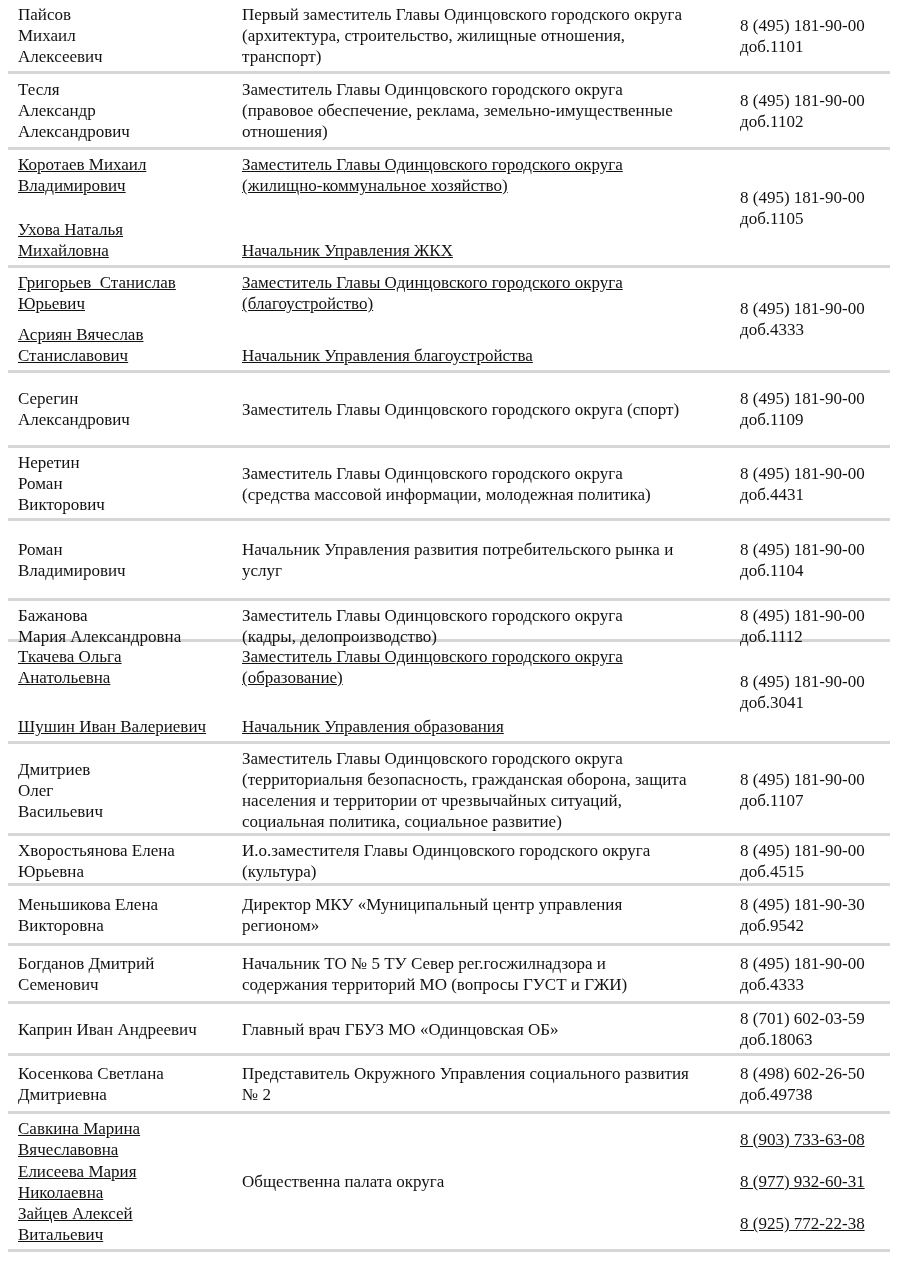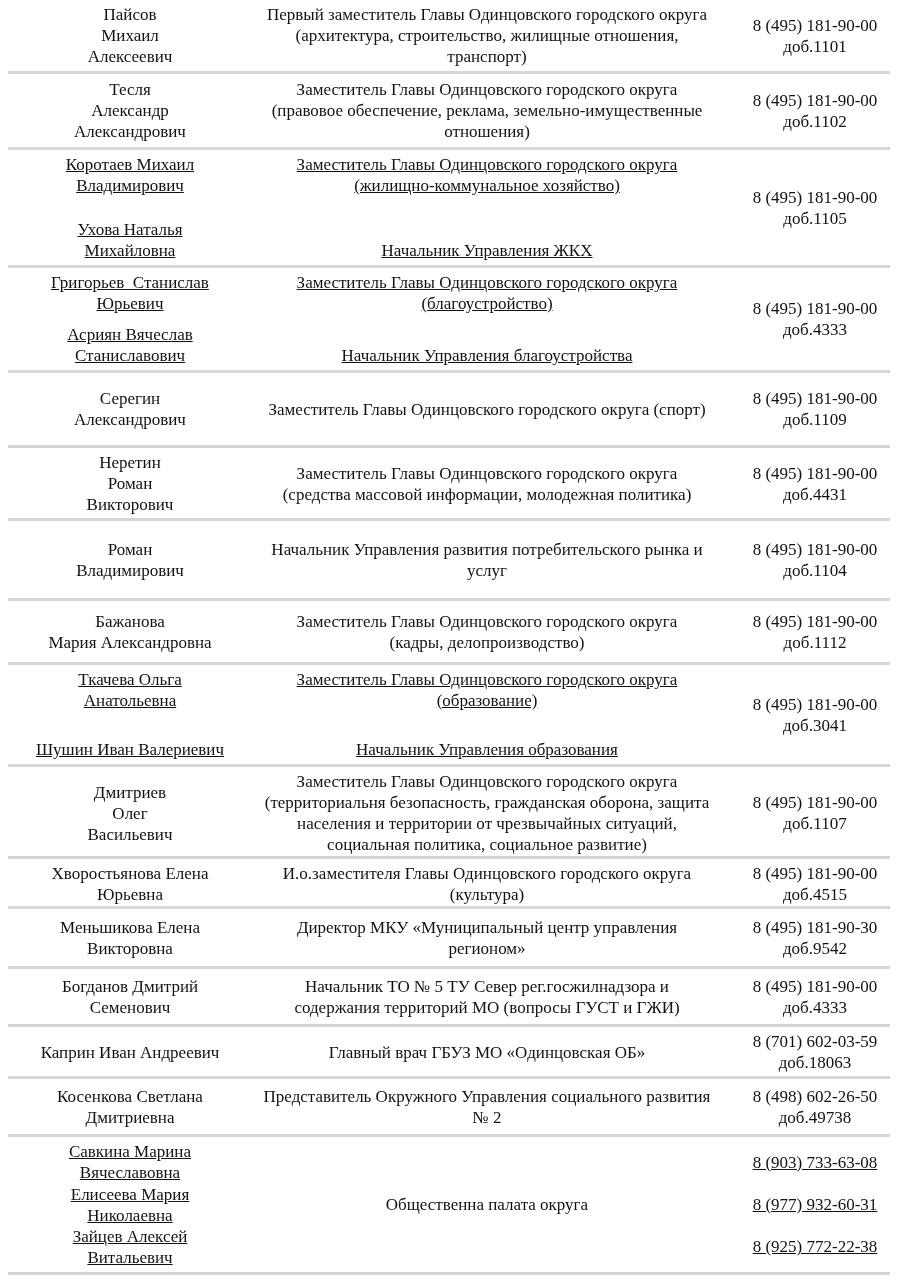--- a/index.html
+++ b/index.html
@@ -15,21 +15,20 @@
     color: var(--ink);
   }
   .doc {
     width: 905px;
     height: 1280px;
     overflow: hidden;
     background: var(--bg);
   }
   .table {
     margin: 0 15px 0 8px;
-    text-align: center;
   }
   .row {
     box-sizing: border-box;
     display: grid;
     grid-template-columns: 224px 498px 1fr;
     padding: 4px 0 4px 10px;
     border-bottom: 3px solid var(--sep);
     overflow: visible;
   }
   .cell {
@@ -207,21 +206,21 @@
             <div class="line">услуг</div>
           </div>
         </div>
         <div class="cell phones single">
           <div class="block">
             <div class="line">8 (495) 181-90-00</div>
             <div class="line">доб.1104</div>
           </div>
         </div>
       </div>
-      <div class="row" style="height: 64px;">
+      <div class="row" style="height: 41px;">
         <div class="cell names single">
           <div class="block">
             <div class="line">Бажанова</div>
             <div class="line">Мария Александровна</div>
           </div>
         </div>
         <div class="cell positions single">
           <div class="block">
             <div class="line">Заместитель Главы Одинцовского городского округа</div>
             <div class="line">(кадры, делопроизводство)</div>

